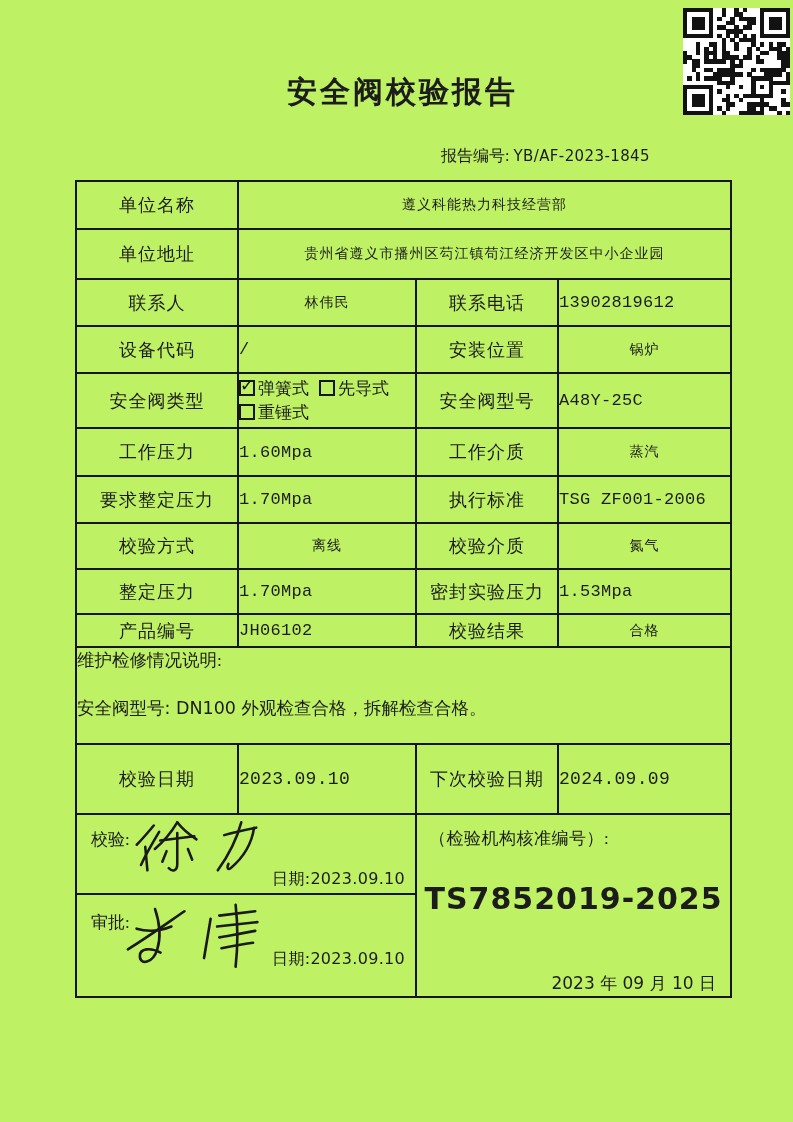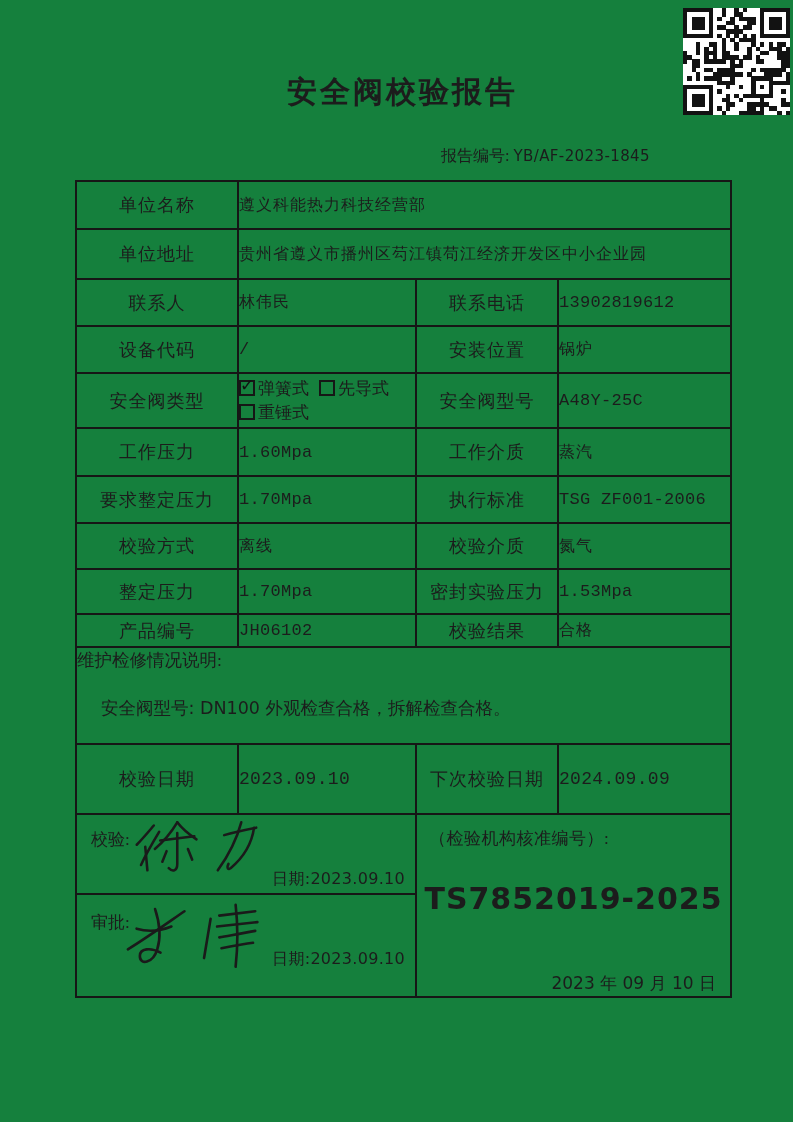--- a/index.html
+++ b/index.html
@@ -1,44 +1,44 @@
 <!DOCTYPE html>
 <html><head>
 <meta charset="utf-8">
 <style>
   html,body{margin:0;padding:0;background:#ffffff;}
-  .page{position:relative;width:793px;height:1122px;background:#15803d;color:#1c1c1c;
+  .page{position:relative;width:793px;height:1122px;background:#bef264;color:#1c1c1c;
         font-family:"Liberation Serif",serif;overflow:hidden;}
 
   .title{position:absolute;left:75px;top:72px;width:655px;text-align:center;
          font-size:30px;font-weight:bold;letter-spacing:3px;}
 
   .report-no{position:absolute;left:75px;top:146px;width:575px;text-align:right;font-size:16px;}
   .report-no .no-val{font-family:"DejaVu Sans",sans-serif;font-size:15px;letter-spacing:.4px;}
 
   .qr{position:absolute;left:683px;top:8px;width:107px;height:107px;}
 
   table.report{position:absolute;left:75px;top:180px;width:655px;
                border-collapse:collapse;table-layout:fixed;}
   table.report td{border:2px solid #161616;padding:0;overflow:hidden;}
 
   .lbl{text-align:center;font-size:18px;letter-spacing:1px;}
-  .val-zh{text-align:left;font-size:16px;letter-spacing:1px;}
+  .val-zh{text-align:center;font-size:14px;letter-spacing:1px;}
   .val-num{text-align:left;font-family:Liberation Mono, monospace;font-size:17px;letter-spacing:.3px;}
 
   .cb-cell{padding:3px 2px 3px 7px;font-size:17px;line-height:24px;text-align:left;}
   .cb{display:inline-block;width:12px;height:12px;border:2px solid #161616;margin-right:3px;
       vertical-align:-2px;position:relative;}
   .cb-mark{position:absolute;left:-1px;top:-9px;font-size:17px;font-weight:bold;
            font-family:"DejaVu Sans",sans-serif;color:#111;}
   .cb-group{margin-right:10px;white-space:nowrap;}
 
   .note-cell{vertical-align:top;text-align:left;padding:12px 14px;font-size:17.5px;}
   .note-title{margin:0 0 24px 0;}
-  .note-line{margin:0;padding-left:24px;}
+  .note-line{margin:0;}
   .latin{font-family:"DejaVu Sans",sans-serif;}
 
   .sig-cell{position:relative;vertical-align:top;text-align:left;font-size:17px;}
   .sig-label{position:absolute;left:14px;}
   .sig-date{position:absolute;font-family:"DejaVu Sans",sans-serif;font-size:16px;letter-spacing:.3px;}
   .sig-svg{position:absolute;}
   .sig-svg path{fill:none;stroke:#1a1a1a;stroke-width:2.4;stroke-linecap:round;stroke-linejoin:round;}
 
   .org-cell{position:relative;vertical-align:top;text-align:left;}
   .org-label{position:absolute;top:12px;left:12px;font-size:17px;letter-spacing:.5px;}

